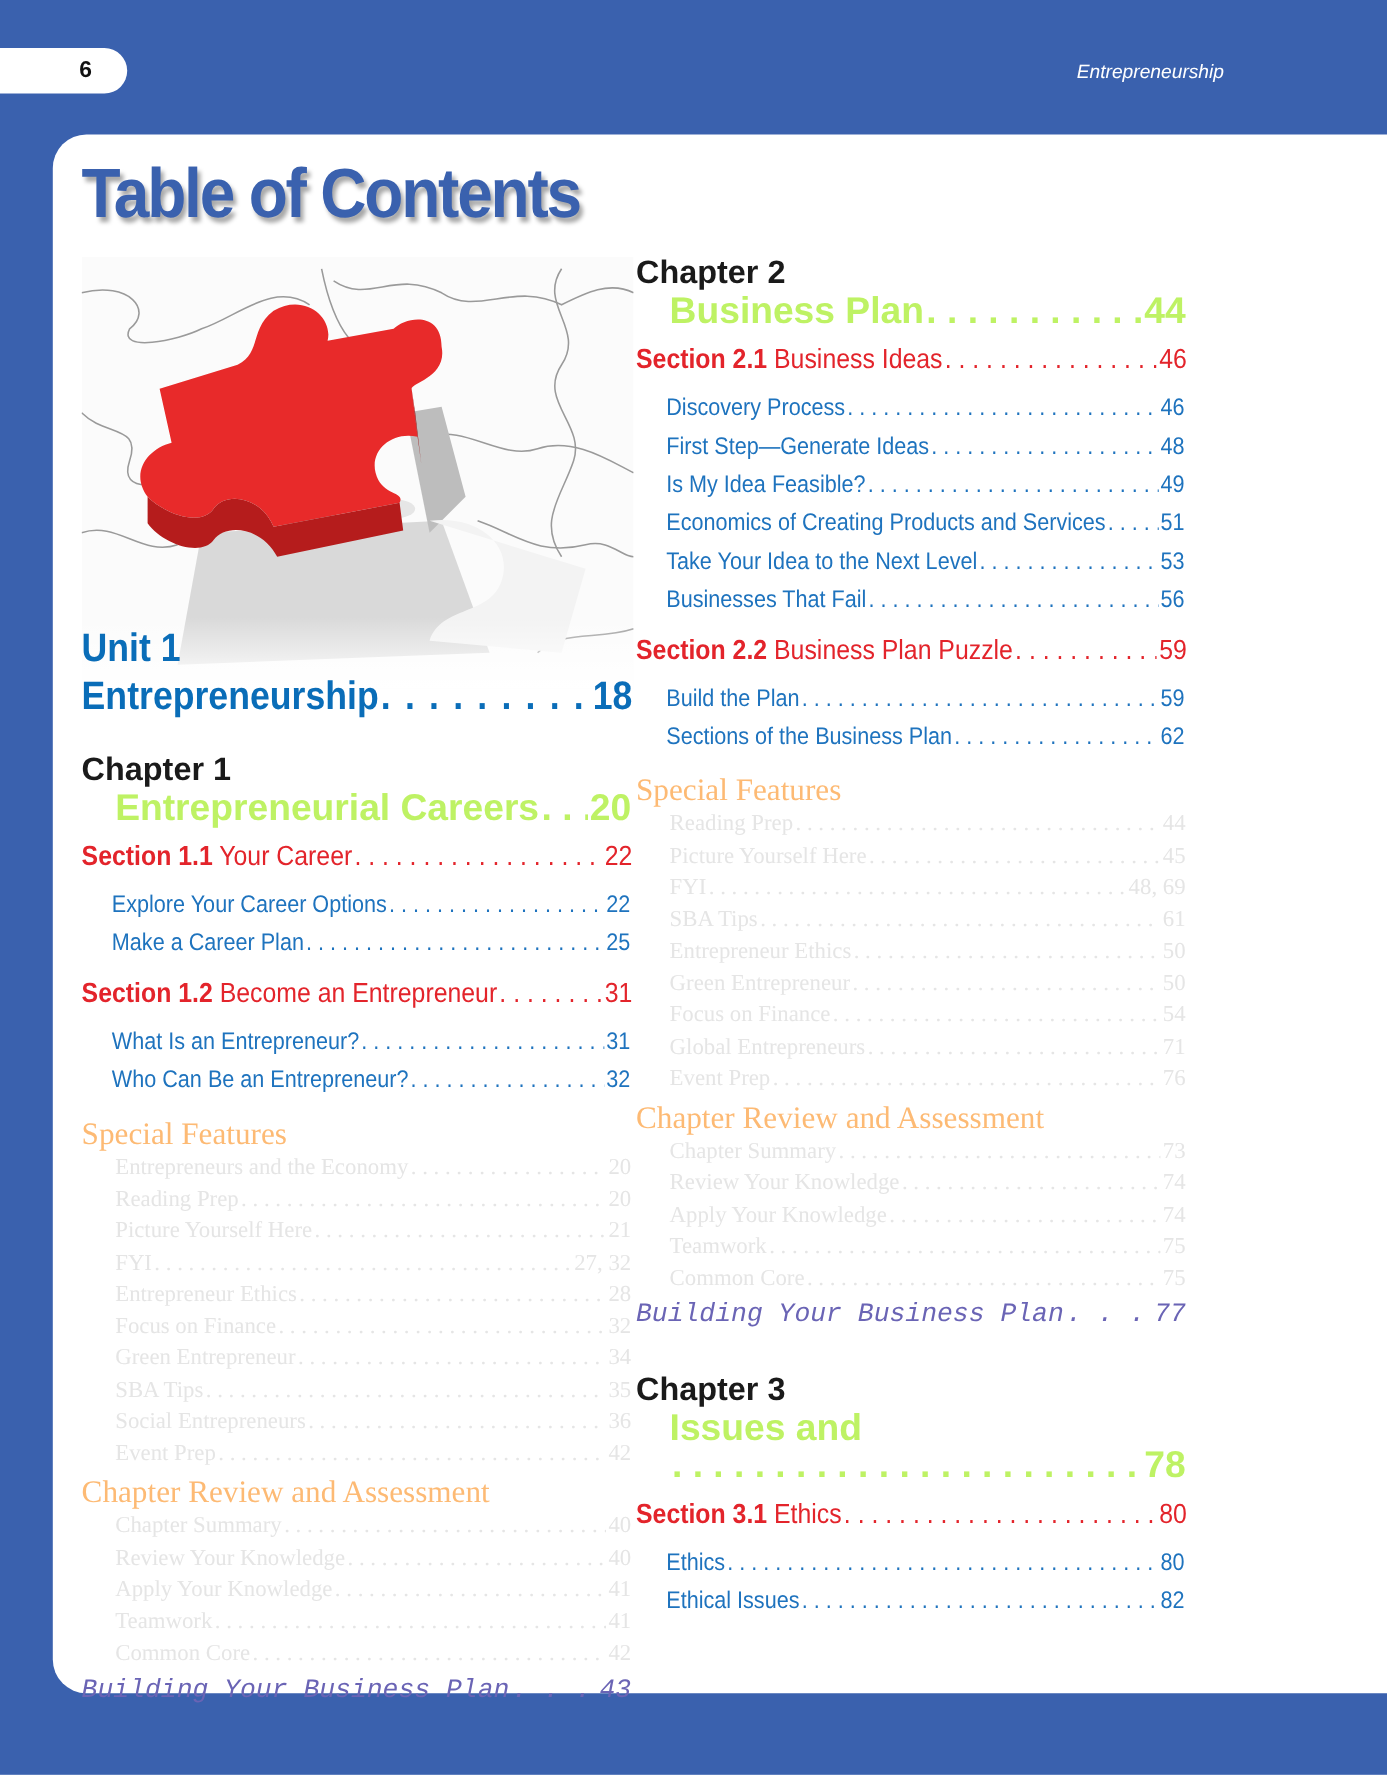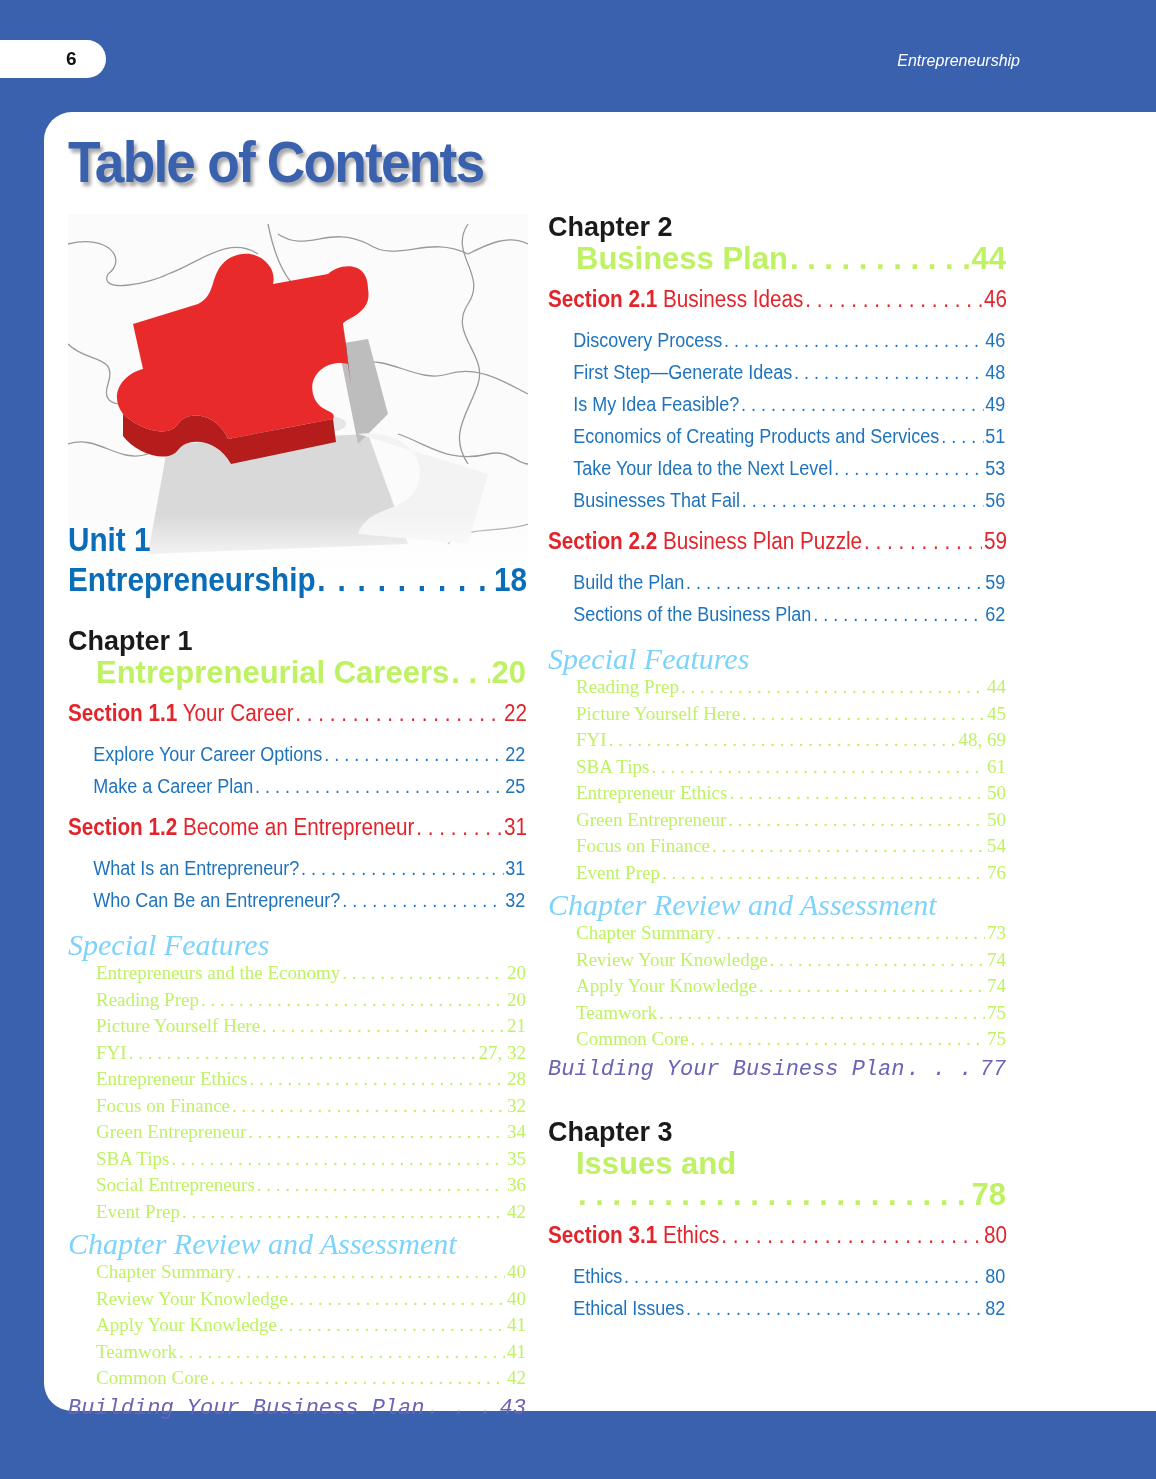--- a/index.html
+++ b/index.html
@@ -5,35 +5,35 @@
   html, body { margin:0; padding:0; }
   body { width:1156px; height:1479px; background:#3a61ae; position:relative; overflow:hidden; font-family:"Liberation Sans", sans-serif; }
   .page-tab { position:absolute; left:0; top:40px; width:106px; height:38px; background:#fff; border-radius:0 19px 19px 0; }
   .page-num { position:absolute; left:66px; top:48px; font-weight:bold; font-size:19px; color:#111; font-family:"Liberation Sans", sans-serif; }
   .running-head { position:absolute; right:136px; top:52px; color:#fff; font-style:italic; font-size:16px; font-family:"Liberation Sans", sans-serif; }
   .panel { position:absolute; left:44px; top:112px; width:1112px; height:1299px; background:#fff; border-radius:28px 0 0 28px; }
   .title { position:absolute; left:68px; top:128px; font-size:58px; font-weight:bold; color:#3a61ae; letter-spacing:-2px; transform:scaleX(0.92); transform-origin:left; text-shadow:3px 4px 4px rgba(0,0,0,0.35); font-family:"Liberation Sans", sans-serif; }
   .puzzle { position:absolute; left:68px; top:214px; width:460px; height:360px; }
   .col { position:absolute; width:458px; }
   .left { left:68px; top:520px; }
-  .right { left:548px; top:212px; }
+  .right { left:530px; top:212px; }
   .row { display:flex; align-items:baseline; white-space:nowrap; }
   .row .lbl { flex:0 0 auto; }
   .row .dots { flex:1 1 auto; overflow:hidden; margin:0 2px; letter-spacing:3px; }
   .row .dots::before { content:". . . . . . . . . . . . . . . . . . . . . . . . . . . . . . . . . . . . . . . . . . . . . . . . . . . . . . . . . . . . . . . . . . . . . . . . . . . . . . . . . . . . . . . . . . . . . . ."; letter-spacing:0; }
   .row .pg { flex:0 0 auto; }
   .unit { color:#0a6db8; font-weight:bold; font-size:33px; transform:scaleX(0.9); transform-origin:left; line-height:40px; width:510px; }
   .unit .dots::before { letter-spacing:2px; }
   .chap-label { font-weight:bold; font-size:27px; color:#1a1a1a; line-height:31px; }
   .chap-title { font-size:31px; color:#bef264; padding-left:28px; line-height:31px;font-weight:bold; }
   .section { color:#e3242b; font-size:23px; transform:scaleX(0.9); transform-origin:left; width:510px; line-height:34px; }
   .section b { font-weight:bold; }
   .topic { color:#1e73be; font-size:20px; padding-left:28px; transform:scaleX(0.9); transform-origin:left; width:480px; line-height:32px; }
-  .feat-head { color:#7dd3fc; font-style:italic; font-family:"Liberation Serif", serif; font-size:30px; line-height:30px; }
-  .feat { font-family:"Liberation Serif", serif; font-size:19px; color:#bef264; padding-left:28px; line-height:26.5px; }
+  .feat-head { color:#fdba74; font-family:"Liberation Serif", serif; font-size:26px; line-height:30px; }
+  .feat { font-family:"Liberation Serif", serif; font-size:19px; color:#e5e5e5; padding-left:28px; line-height:26.5px; }
   .build { color:#6a64b5; font-style:italic; font-family:Liberation Mono, monospace; font-size:22px; line-height:34px; }
   .gap-s { height:8px; } .gap-m { height:14px; } .gap-l { height:30px; }
 </style>
 </head>
 <body>
 
 <div class="page-tab"></div>
 <div class="page-num">6</div>
 <div class="running-head">Entrepreneurship</div>
 
@@ -317,20 +317,25 @@
         <span class="lbl">Green Entrepreneur</span>
         <span class="dots"></span>
         <span class="pg">50</span>
       </div>
     <div class="row feat">
         <span class="lbl">Focus on Finance</span>
         <span class="dots"></span>
         <span class="pg">54</span>
       </div>
     <div class="row feat">
+        <span class="lbl">Global Entrepreneurs</span>
+        <span class="dots"></span>
+        <span class="pg">71</span>
+      </div>
+    <div class="row feat">
         <span class="lbl">Event Prep</span>
         <span class="dots"></span>
         <span class="pg">76</span>
       </div>
   </div>
 
   <div class="feat-head" style="margin-top:4px">Chapter Review and Assessment</div>
   <div>
     <div class="row feat">
         <span class="lbl">Chapter Summary</span>

